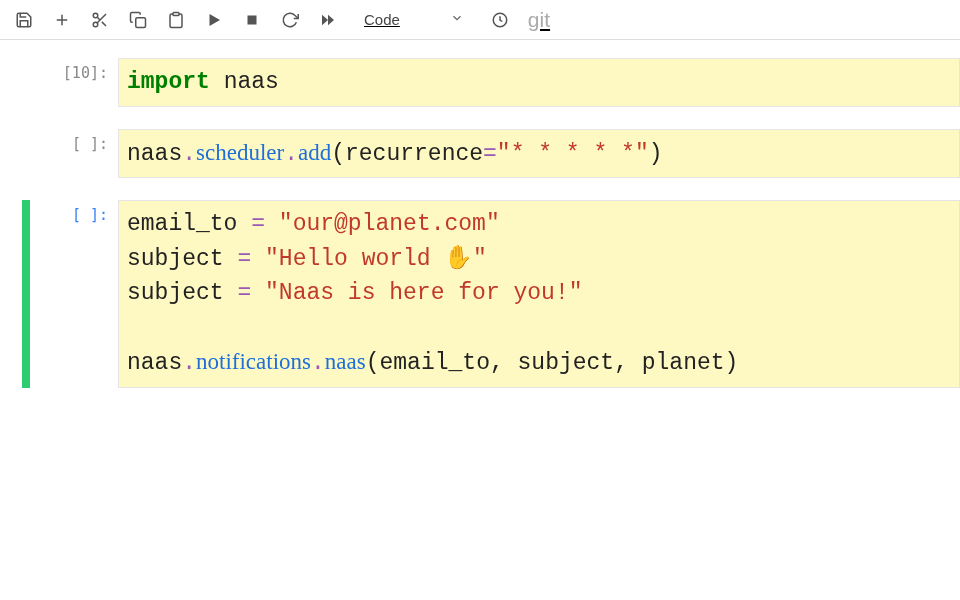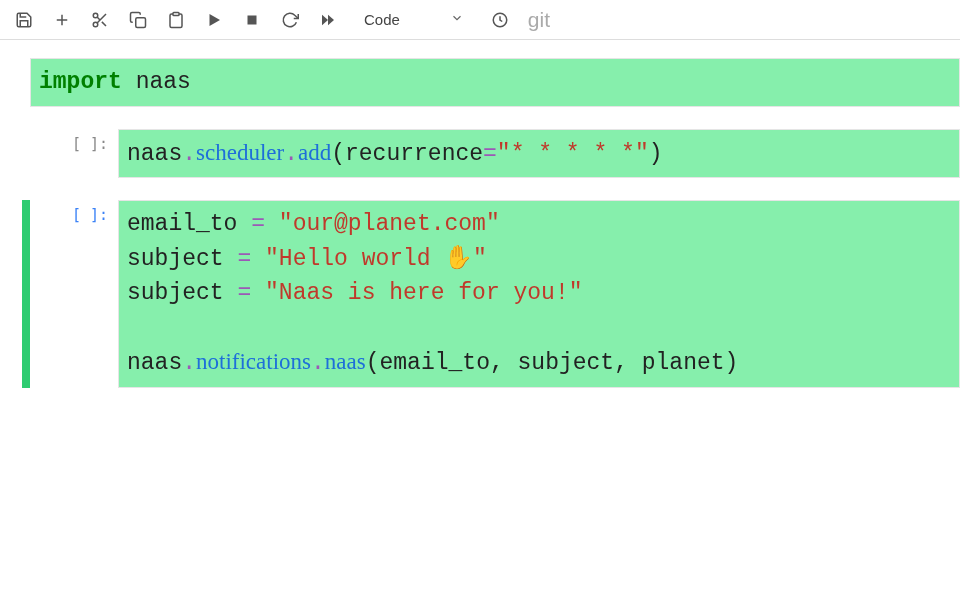--- a/index.html
+++ b/index.html
@@ -11,20 +11,21 @@
       overflow: hidden;
     }
     .toolbar {
       display: flex;
       align-items: center;
       gap: 18px;
       padding: 6px 14px;
       border-bottom: 1px solid #ddd;
       height: 40px;
       background: #fff;
+      text-decoration: underline;
     }
     .toolbar .tool-btn {
       display: inline-flex;
       align-items: center;
       justify-content: center;
       width: 20px;
       height: 20px;
       color: #555;
       cursor: pointer;
     }
@@ -70,21 +71,21 @@
       text-align: right;
       padding-right: 10px;
       padding-top: 6px;
       font-family: "SFMono-Regular", Menlo, Consolas, monospace;
       font-size: 15px;
       color: #888;
     }
     .prompt-col.active { color: #3b82f6; }
     .code-area {
       flex: 1;
-      background: #86efac;
+      background: #fef9c3;
       border: 1px solid #e5e5e5;
       padding: 6px 10px 6px 8px;
       font-family: "SFMono-Regular", Menlo, Consolas, "Liberation Mono", monospace;
       font-size: 23px;
       line-height: 1.5;
       white-space: pre;
       overflow: hidden;
     }
     .tok-kw { color: #008000; font-weight: bold; }
     .tok-name { color: #222; }
@@ -166,20 +167,21 @@
         <circle cx="12" cy="12" r="9"></circle>
         <polyline points="12 7 12 12 15 14"></polyline>
       </svg>
   </span>
   <span class="git-label">git</span>
 </div>
 
 <div class="notebook" id="notebook">
     <div class="cell">
       <div class="run-indicator"></div>
+      <div class="prompt-col">[10]:</div>
       <div class="code-area"><span class="tok-kw">import</span><span class="tok-name"> </span><span class="tok-name">naas</span></div>
     </div>
     <div class="cell">
       <div class="run-indicator"></div>
       <div class="prompt-col">[ ]:</div>
       <div class="code-area"><span class="tok-name">naas</span><span class="tok-op">.</span><span class="tok-call">scheduler</span><span class="tok-op">.</span><span class="tok-call">add</span><span class="tok-paren">(</span><span class="tok-name">recurrence</span><span class="tok-op">=</span><span class="tok-str">"* * * * *"</span><span class="tok-paren">)</span></div>
     </div>
     <div class="cell active">
       <div class="run-indicator"></div>
       <div class="prompt-col active">[ ]:</div>

